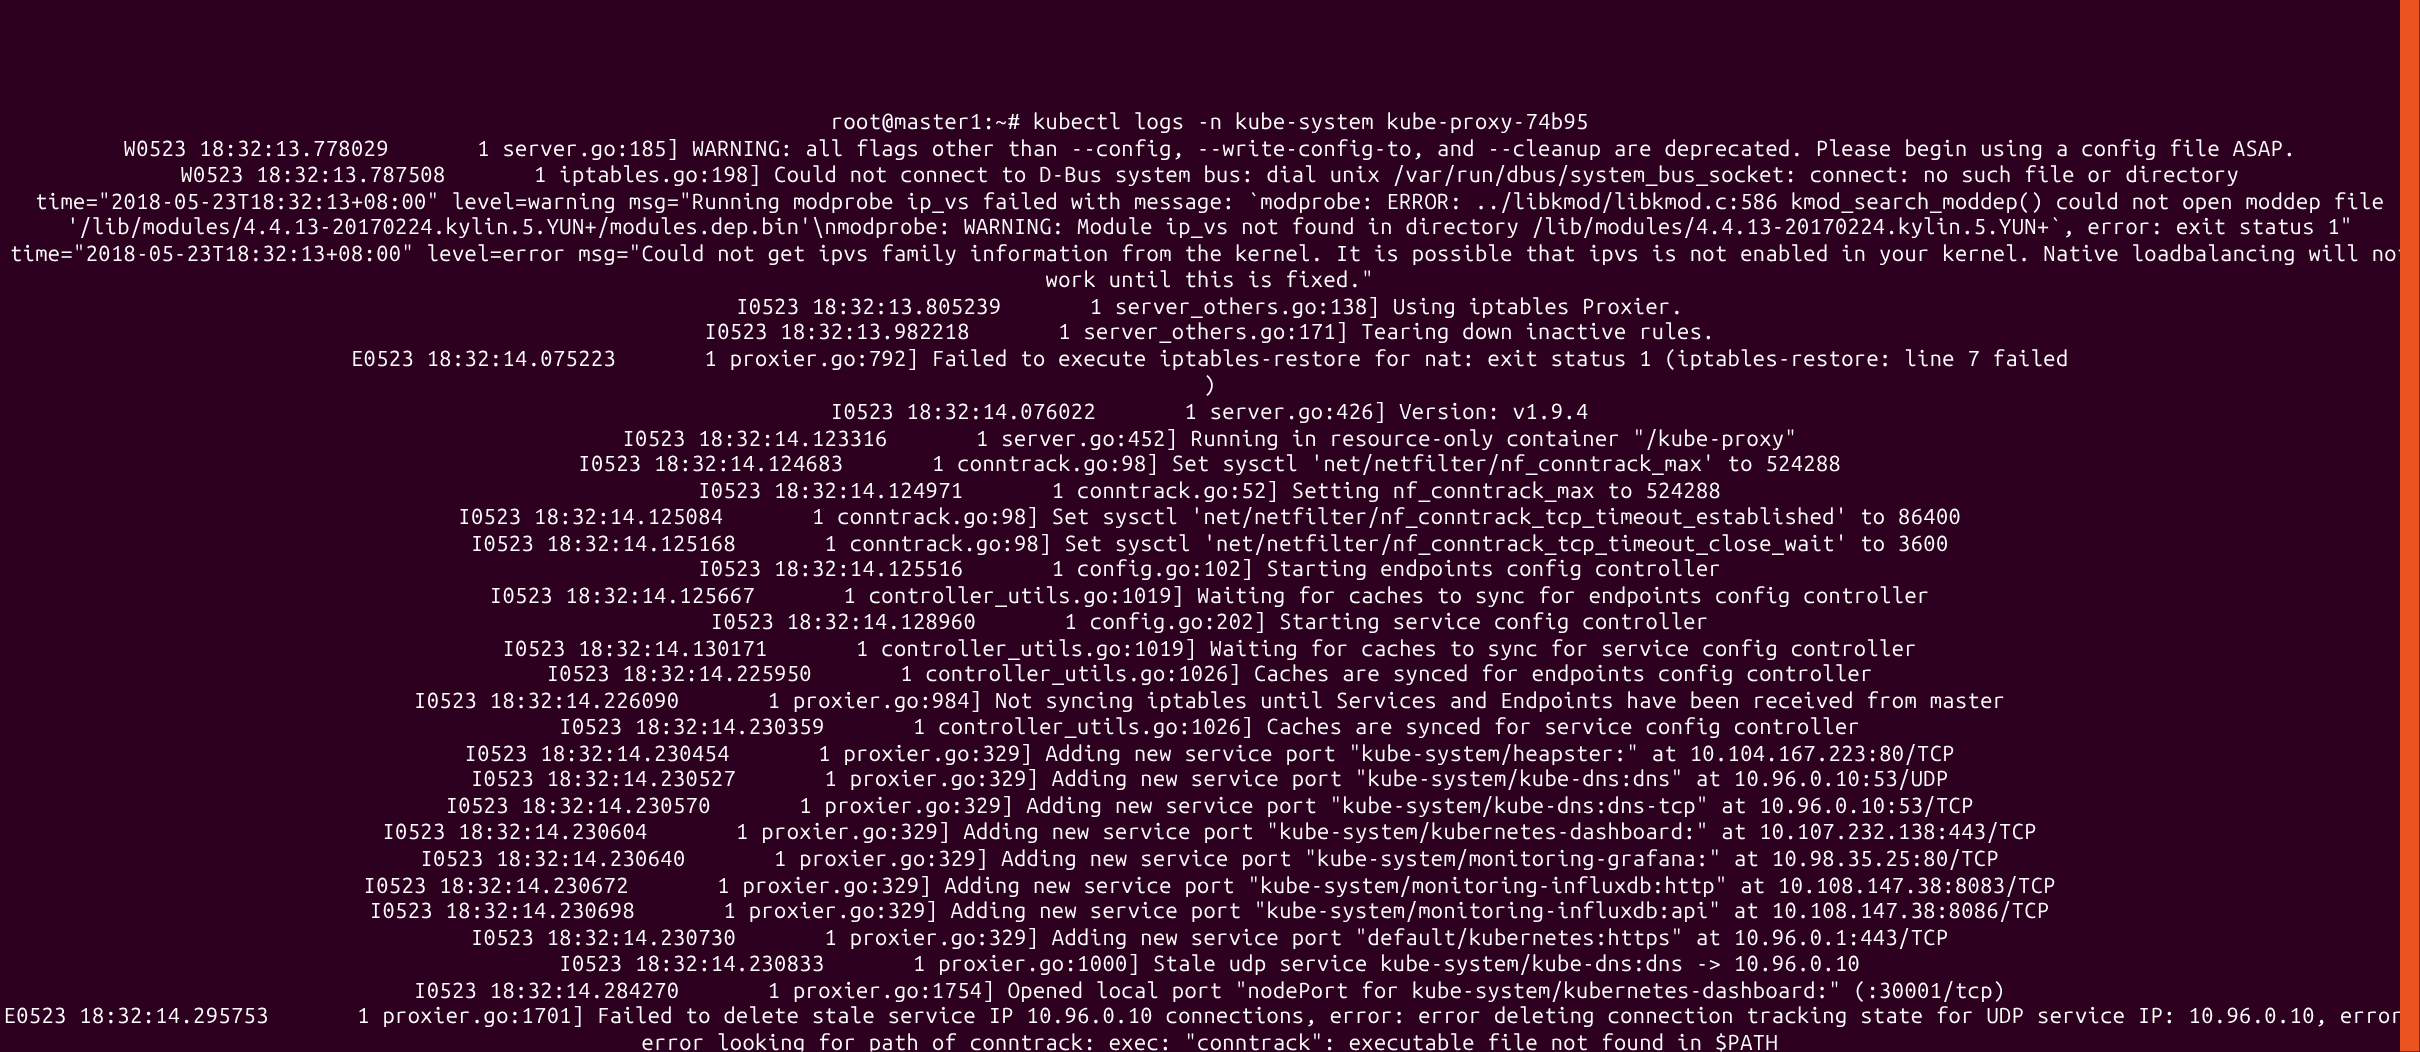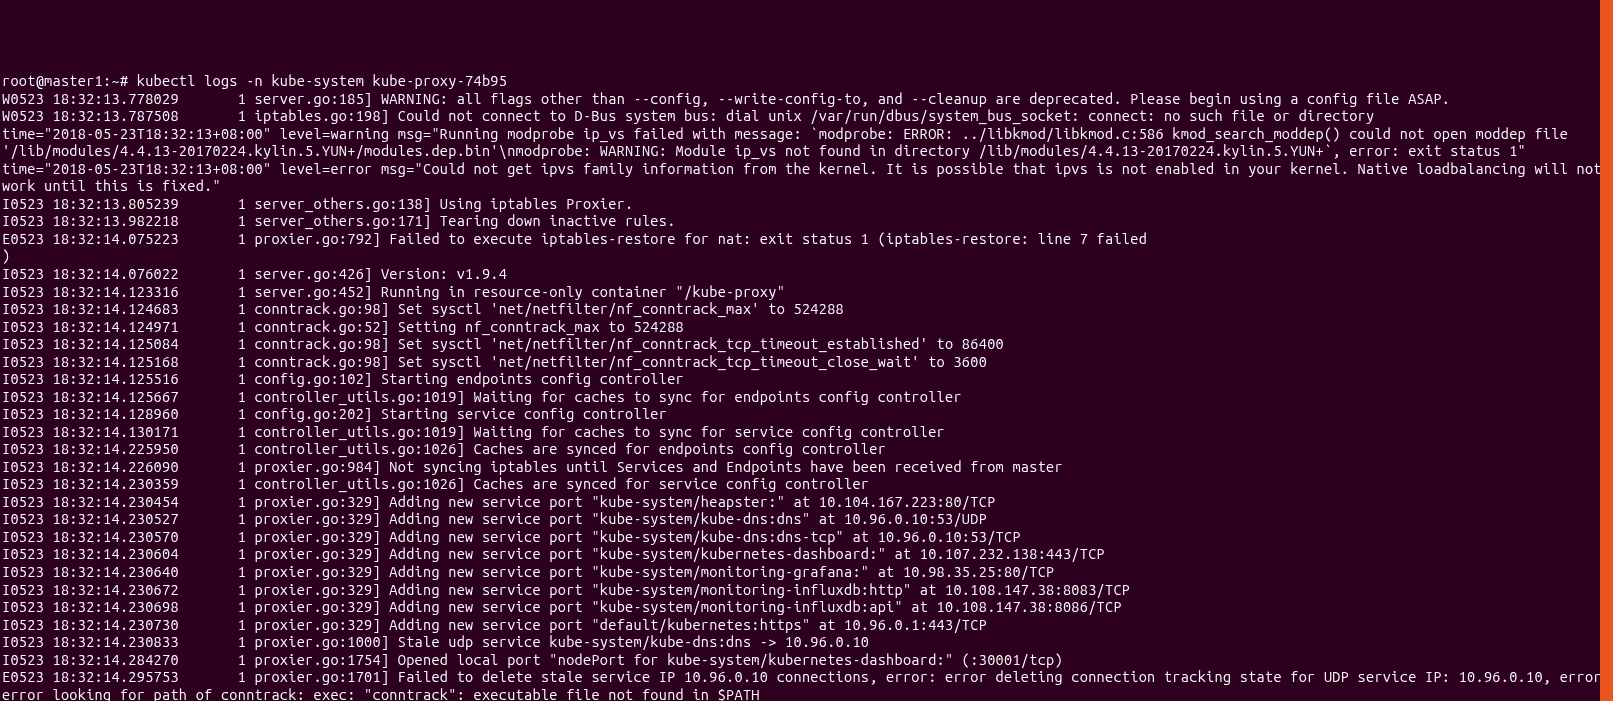--- a/index.html
+++ b/index.html
@@ -16,20 +16,21 @@
       padding: 2px;
       white-space: pre-wrap;
       word-wrap: break-word;
       width: 1613px;
       height: 701px;
       overflow: hidden;
       letter-spacing: 0.3px;
     }
     .terminal-line {
       display: block;
+      text-align: center;
     }
     ::-webkit-scrollbar {
       width: 14px;
     }
     ::-webkit-scrollbar-track {
       background: #2c001e;
     }
     ::-webkit-scrollbar-thumb {
       background: #e95420;
     }

